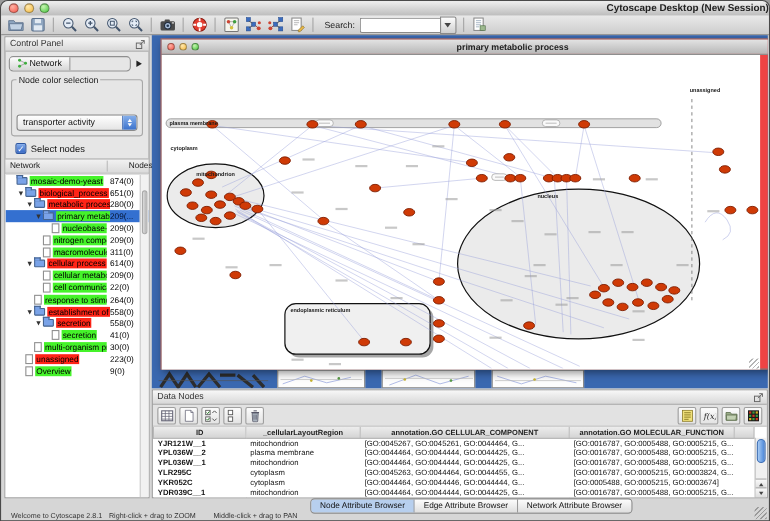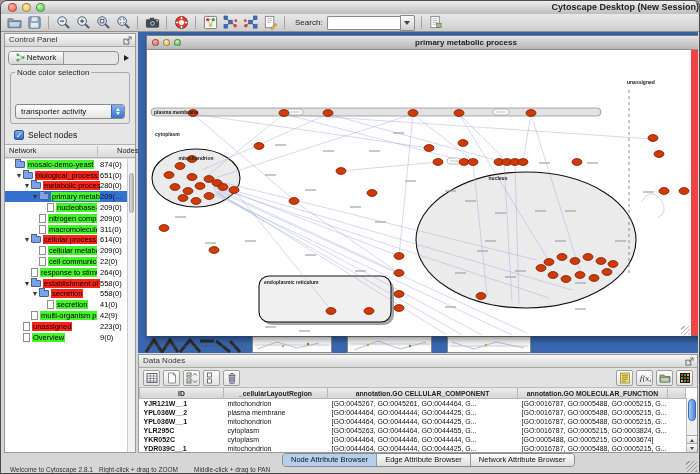--- a/index.html
+++ b/index.html
@@ -405,21 +405,21 @@
             <span class="texp"></span>
             <span class="ticon file"></span>
             <span class="chip green" style="max-width: 39px;">secretion</span>
             <span class="tcount">41(0)</span>
           </div>
           <div class="trow">
             <span style="width: 18px; flex: 0 0 auto;"></span>
             <span class="texp"></span>
             <span class="ticon file"></span>
             <span class="chip green" style="max-width: 55px;">multi-organism pro</span>
-            <span class="tcount">42(9)</span>
+            <span class="tcount">30(0)</span>
           </div>
           <div class="trow">
             <span style="width: 10px; flex: 0 0 auto;"></span>
             <span class="texp"></span>
             <span class="ticon file"></span>
             <span class="chip red" style="max-width: 63px;">unassigned</span>
             <span class="tcount">223(0)</span>
           </div>
           <div class="trow">
             <span style="width: 10px; flex: 0 0 auto;"></span>

